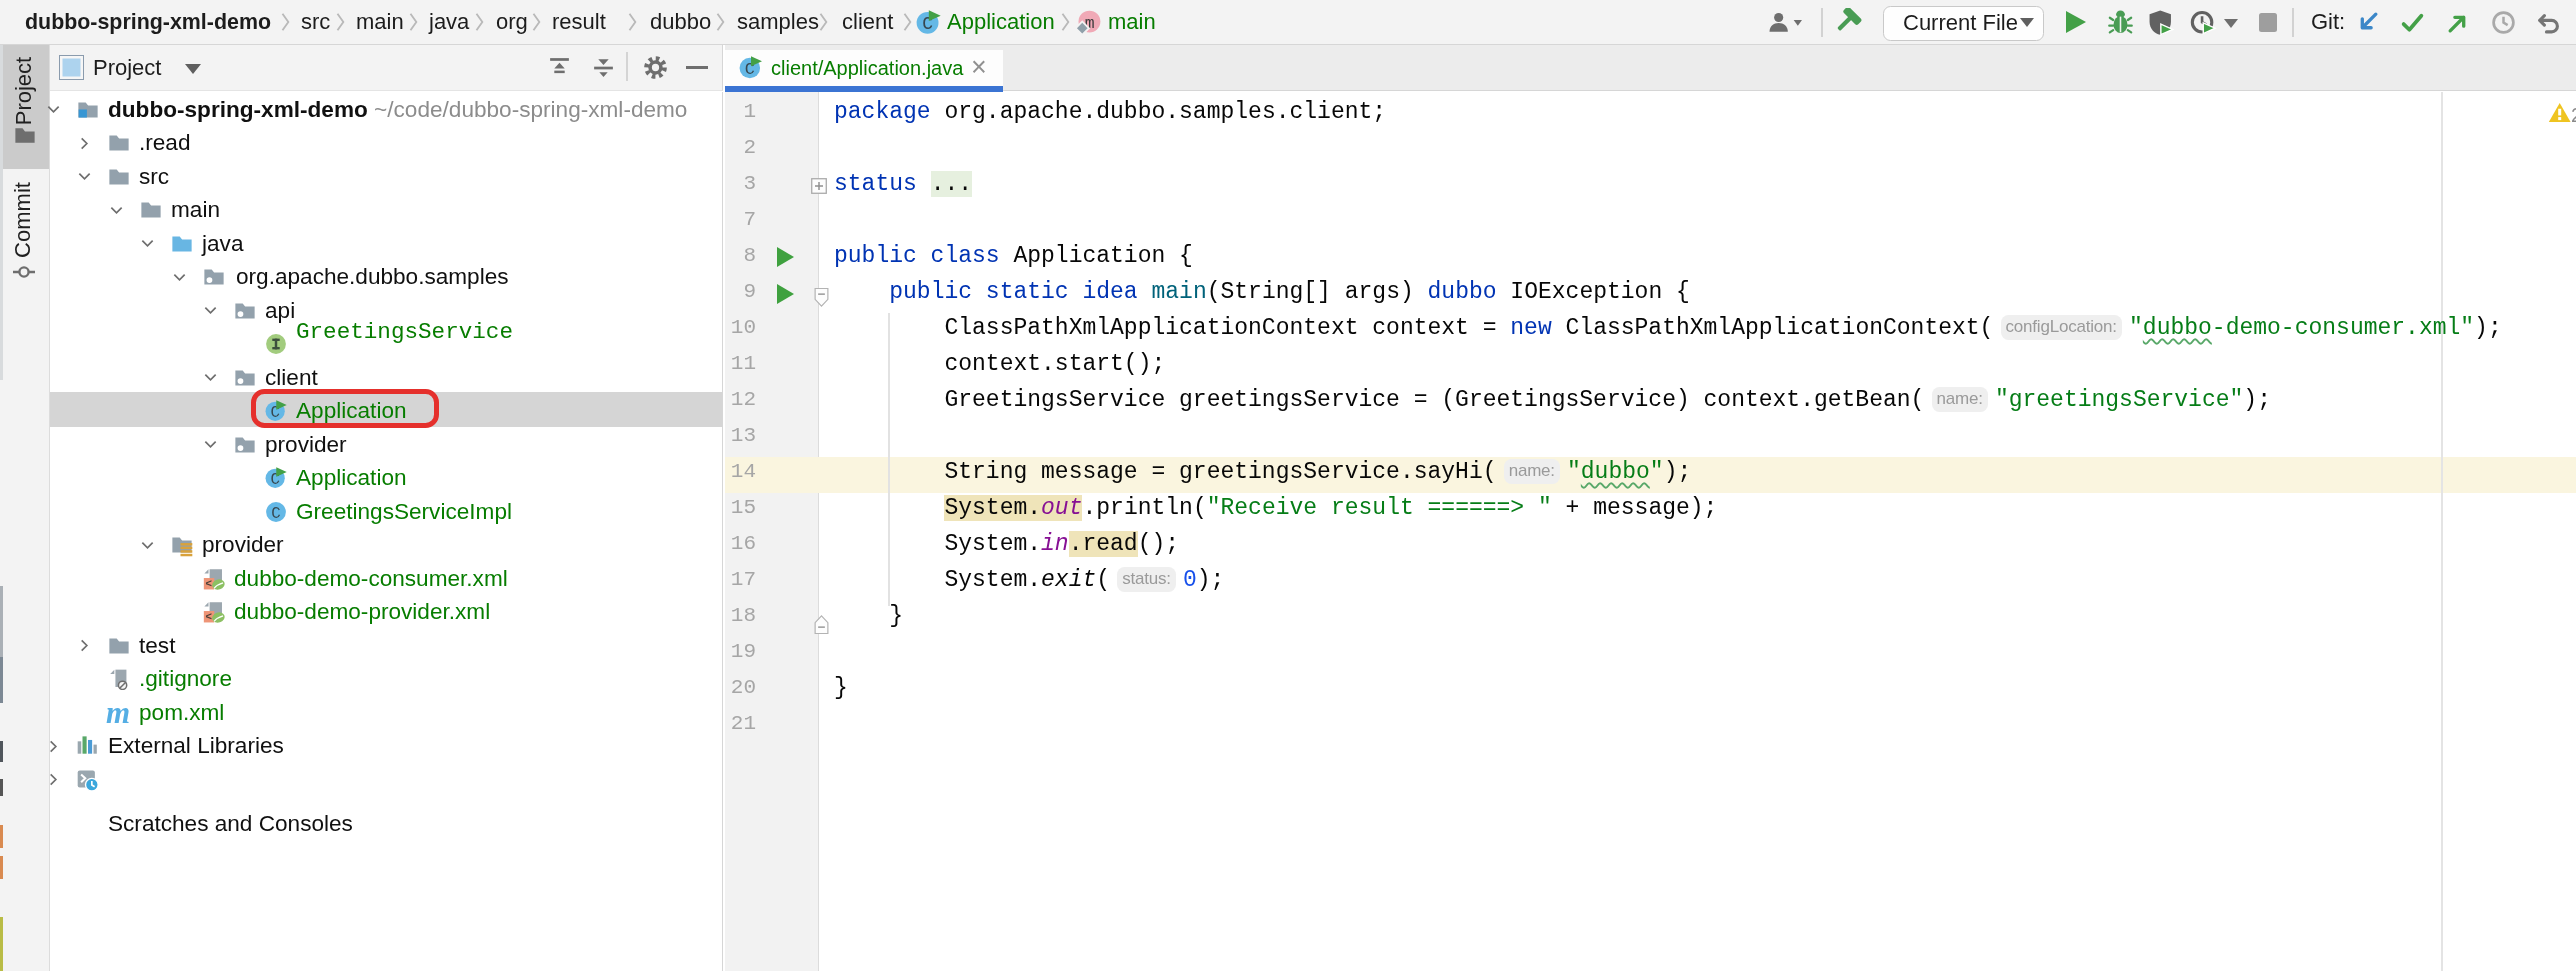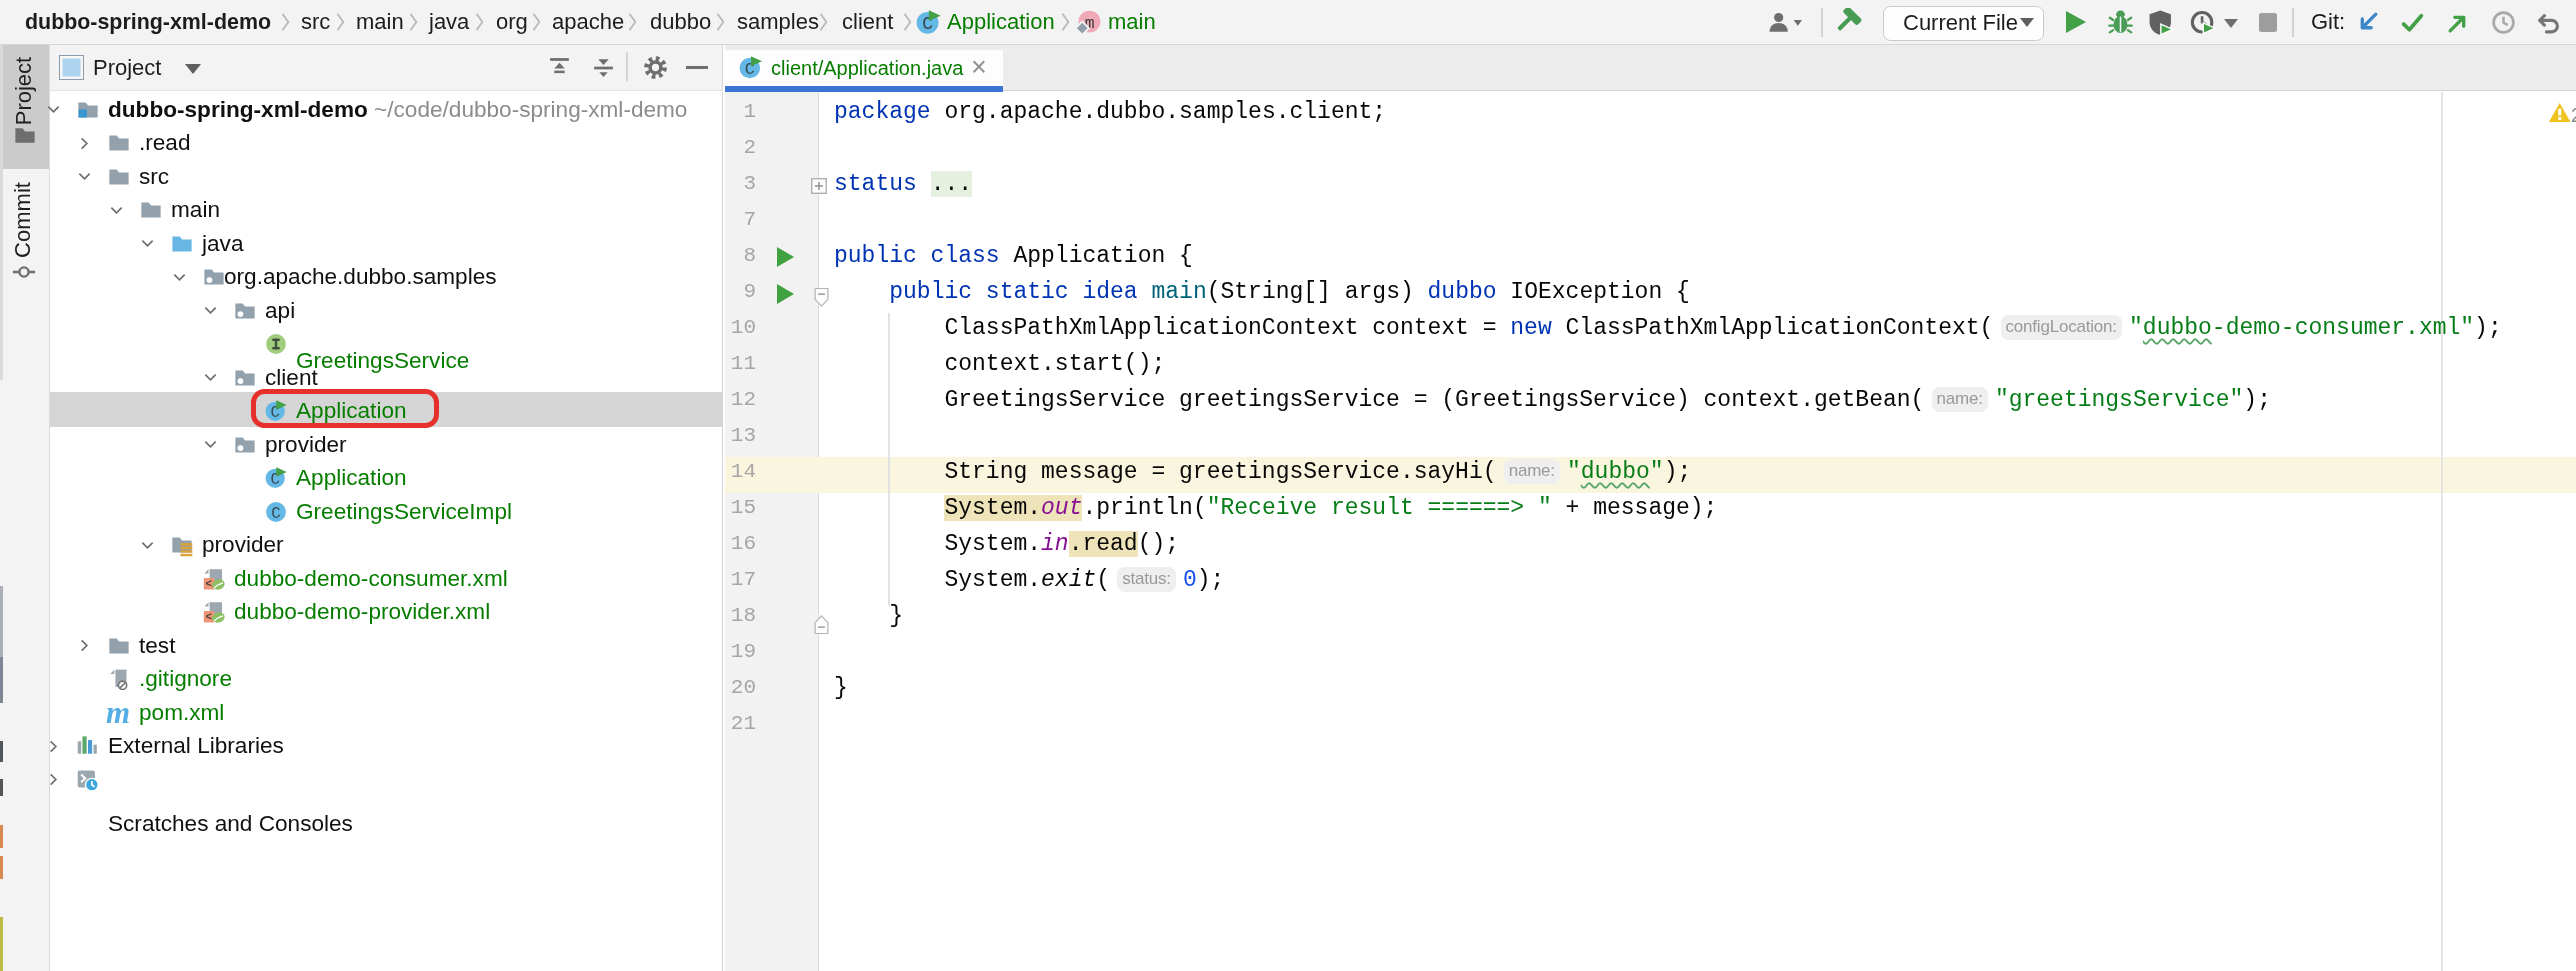--- a/index.html
+++ b/index.html
@@ -52,21 +52,21 @@
 <div class="abs" id="tab"></div>
 <div class="abs" id="tabline"></div>
 <div class="abs" id="gutter"></div>
 <div class="abs" id="editor"></div>
 
 <div class="bc" style="left:25px;font-weight:bold;font-size:21.4px;">dubbo-spring-xml-demo</div>
 <div class="bc" style="left:301px;">src</div>
 <div class="bc" style="left:356px;">main</div>
 <div class="bc" style="left:429px;">java</div>
 <div class="bc" style="left:496px;">org</div>
-<div class="bc" style="left:552px;">apache</div>
+<div class="bc" style="left:552px;">result</div>
 <div class="bc" style="left:650px;">dubbo</div>
 <div class="bc" style="left:737px;">samples</div>
 <div class="bc" style="left:842px;">client</div>
 <div class="bc green" style="left:947px;">Application</div>
 <div class="bc green" style="left:1108px;">main</div>
 
 <div class="bcsep" style="left:280px;">
     <svg width="10" height="20" viewBox="0 0 12 24">
       <path d="M3 2l7 10-7 10" stroke="#B9B9B9" stroke-width="2.2" fill="none"></path>
     </svg>
@@ -259,23 +259,23 @@
 </div>
 <div class="abs" style="left:686px;top:66px;width:22px;height:3.3px;background:#6E6E6E;"></div>
 
 <div class="abs" style="left:50px;top:392px;width:672px;height:35px;background:#D5D5D5;"></div>
 
 <div class="trow" style="left:108px;top:93px;"><b>dubbo-spring-xml-demo</b> <span style="color:#8C8C8C;">~/code/dubbo-spring-xml-demo</span></div>
 <div class="trow" style="left:139px;top:126px;">.read</div>
 <div class="trow" style="left:139px;top:160px;">src</div>
 <div class="trow" style="left:171px;top:193px;">main</div>
 <div class="trow" style="left:202px;top:227px;">java</div>
-<div class="trow" style="left:224px;top:260px;">org.apache.dubbo.samples</div>
+<div class="trow" style="left:236px;top:260px;">org.apache.dubbo.samples</div>
 <div class="trow" style="left:265px;top:294px;">api</div>
-<div class="trow green" style="left:296px;top:344px;">GreetingsService</div>
+<div class="trow green" style="left:296px;top:316px;font-family:Liberation Mono, monospace;">GreetingsService</div>
 <div class="trow" style="left:265px;top:361px;">client</div>
 <div class="trow green" style="left:296px;top:394px;">Application</div>
 <div class="trow" style="left:265px;top:428px;">provider</div>
 <div class="trow green" style="left:296px;top:461px;">Application</div>
 <div class="trow green" style="left:296px;top:495px;">GreetingsServiceImpl</div>
 <div class="trow" style="left:202px;top:528px;">provider</div>
 <div class="trow green" style="left:234px;top:562px;">dubbo-demo-consumer.xml</div>
 <div class="trow green" style="left:234px;top:595px;">dubbo-demo-provider.xml</div>
 <div class="trow" style="left:139px;top:629px;">test</div>
 <div class="trow green" style="left:139px;top:662px;text-align:right;">.gitignore</div>

